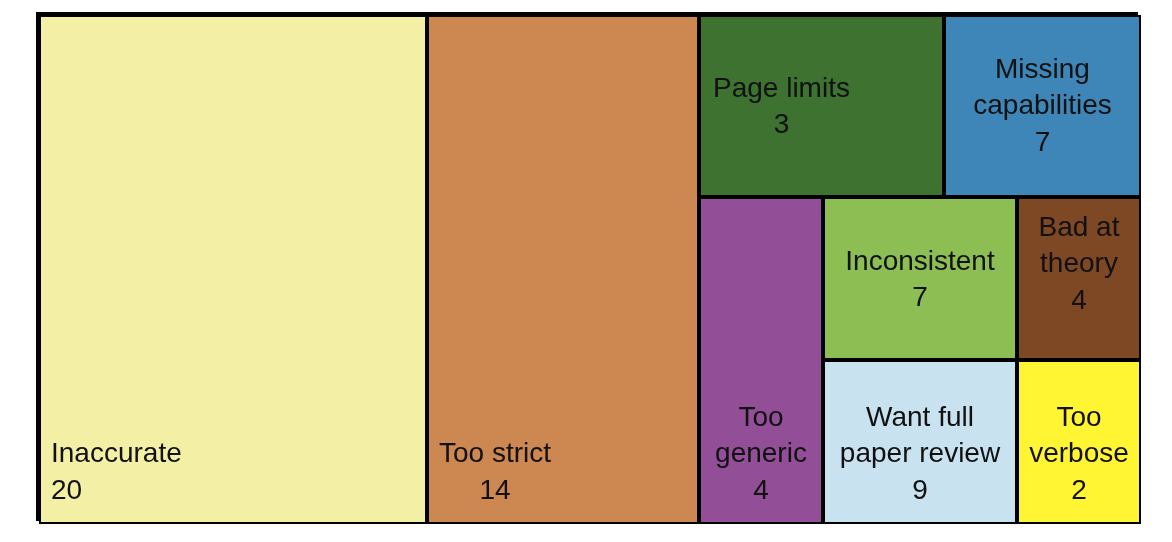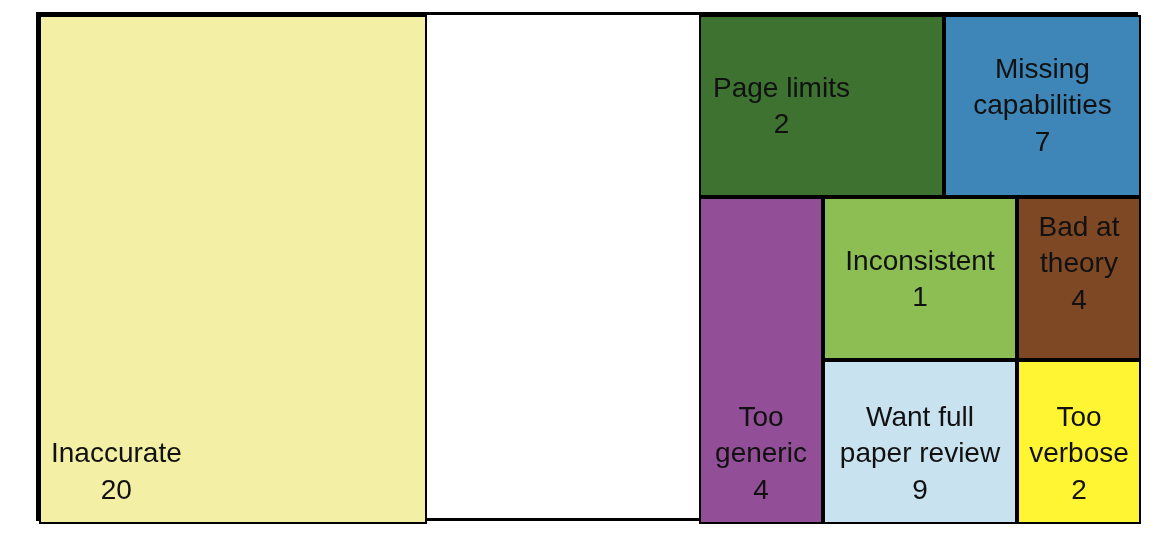--- a/index.html
+++ b/index.html
@@ -33,40 +33,44 @@
     text-align: center;
     white-space: pre;
   }
 </style>
 </head>
 <body>
 
 <div class="stage-wrap">
   <div class="stage" id="stage" style="left: 36px; top: 12px; width: 1102px; height: 509px;">
       <div class="cell" style="left: 0px; top: 0px; width: 388px; height: 509px; background: rgb(243, 239, 165);">
-        <div class="label-block" style="left: 10px; text-align: center; bottom: 14px;">Inaccurate
+        <div class="label-block" style="left: 10px; text-align: left; bottom: 14px;">Inaccurate
 20</div>
+      </div>
+      <div class="cell" style="left: 388px; top: 0px; width: 272px; height: 509px; background: rgb(205, 135, 81);">
+        <div class="label-block" style="left: 10px; text-align: center; bottom: 14px;">Too strict
+14</div>
       </div>
       <div class="cell" style="left: 660px; top: 0px; width: 245px; height: 182px; background: rgb(61, 114, 49);">
         <div class="label-block" style="left: 12px; text-align: center; top: 50%; transform: translateY(-50%);">Page limits
-2</div>
+3</div>
       </div>
       <div class="cell" style="left: 905px; top: 0px; width: 197px; height: 182px; background: rgb(63, 134, 184);">
         <div class="label-block" style="left: 50%; transform: translateX(-50%) translateY(-50%); text-align: center; top: 50%;">Missing
 capabilities
 7</div>
       </div>
       <div class="cell" style="left: 660px; top: 182px; width: 124px; height: 327px; background: rgb(146, 79, 151);">
         <div class="label-block" style="left: 50%; transform: translateX(-50%); text-align: center; bottom: 14px;">Too
 generic
 4</div>
       </div>
       <div class="cell" style="left: 784px; top: 182px; width: 194px; height: 163px; background: rgb(140, 190, 83);">
         <div class="label-block" style="left: 50%; transform: translateX(-50%) translateY(-50%); text-align: center; top: 50%;">Inconsistent
-1</div>
+7</div>
       </div>
       <div class="cell" style="left: 784px; top: 345px; width: 194px; height: 164px; background: rgb(201, 226, 240);">
         <div class="label-block" style="left: 50%; transform: translateX(-50%); text-align: center; bottom: 14px;">Want full
 paper review
 9</div>
       </div>
       <div class="cell" style="left: 978px; top: 182px; width: 124px; height: 163px; background: rgb(127, 72, 36);">
         <div class="label-block" style="left: 50%; transform: translateX(-50%); text-align: center; top: 10px;">Bad at
 theory
 4</div>

